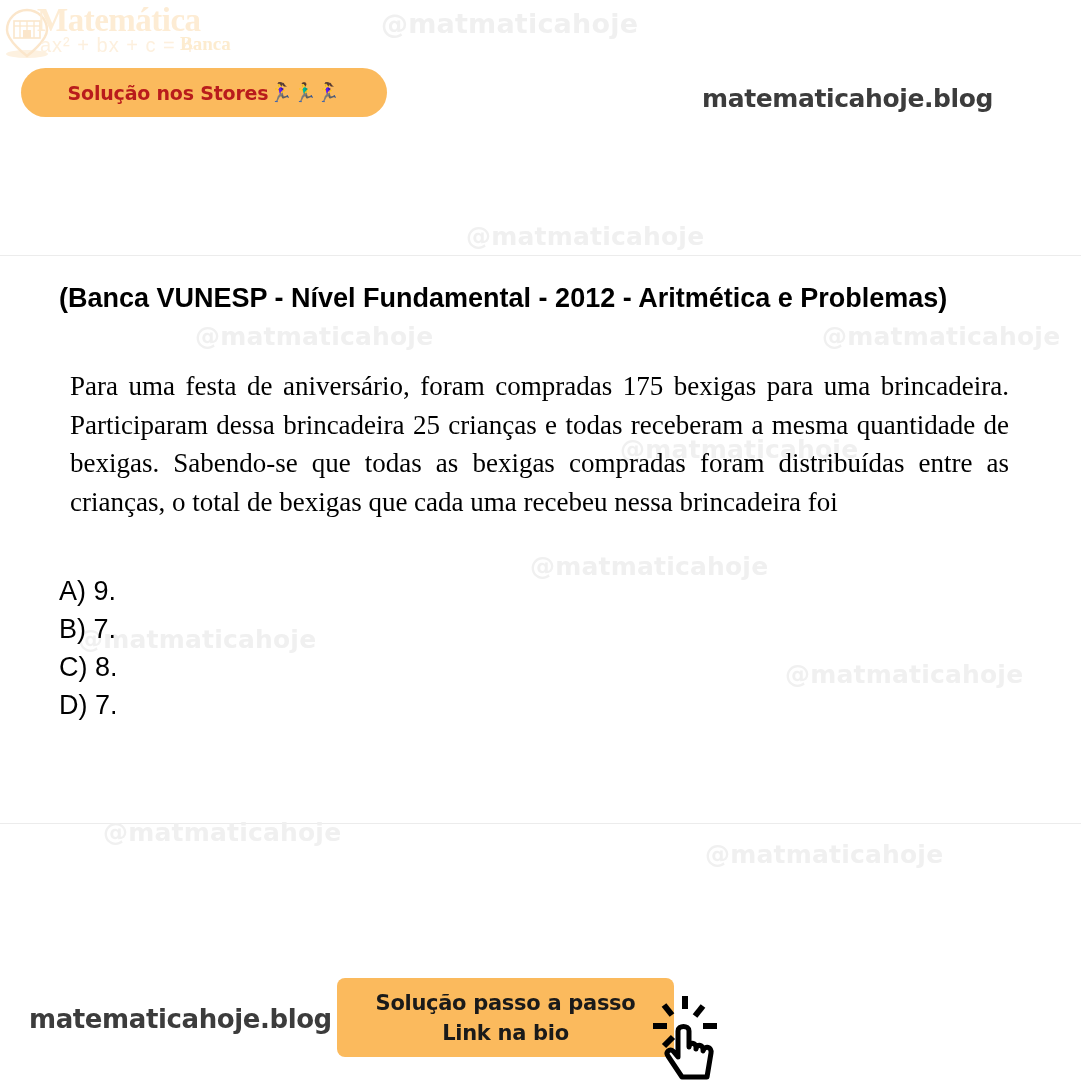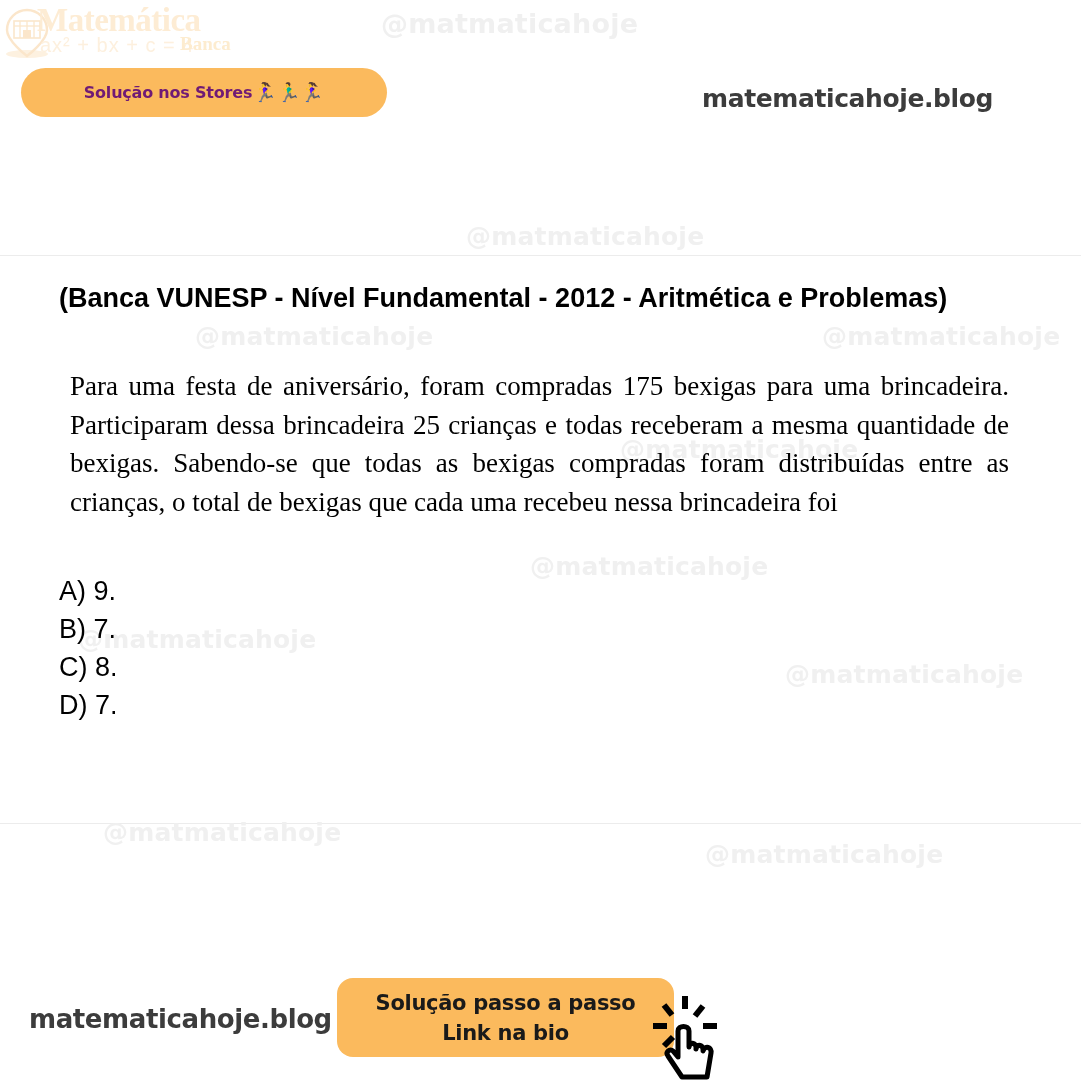--- a/index.html
+++ b/index.html
@@ -89,22 +89,22 @@
     background: #fbba5d;
     border-radius: 26px;
     display: flex;
     align-items: center;
     justify-content: center;
     z-index: 4;
   }
   .pill-top-label {
     font-family: "DejaVu Sans", sans-serif;
     font-weight: bold;
-    font-size: 16px;
-    color: #701a75;
+    font-size: 19px;
+    color: #b91c1c;
     letter-spacing: -0.2px;
   }
   .runners {
     display: inline-block;
     font-size: 19px;
     line-height: 1;
     margin-left: 1px;
   }
 
   
@@ -182,21 +182,21 @@
     letter-spacing: -0.4px;
     z-index: 4;
   }
   .pill-bottom {
     position: absolute;
     left: 337px;
     top: 978px;
     width: 337px;
     height: 79px;
     background: #fbba5d;
-    border-radius: 16px;
+    border-radius: 8px;
     display: flex;
     flex-direction: column;
     align-items: center;
     justify-content: center;
     z-index: 4;
   }
   .pill-bottom-l1, .pill-bottom-l2 {
     font-family: "DejaVu Sans", sans-serif;
     font-weight: bold;
     font-size: 21px;

